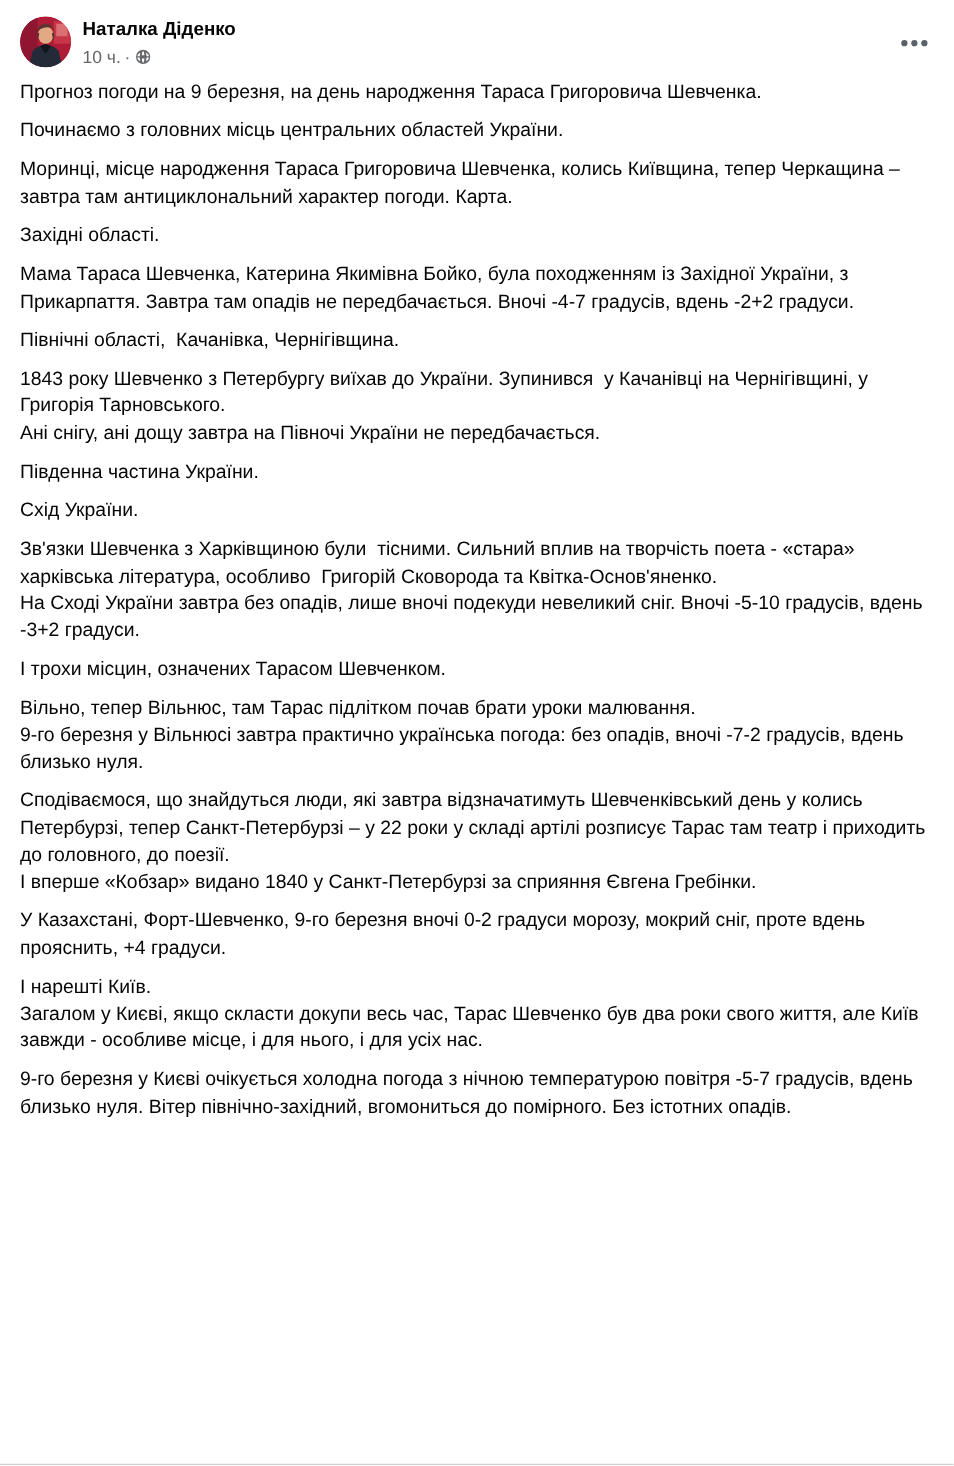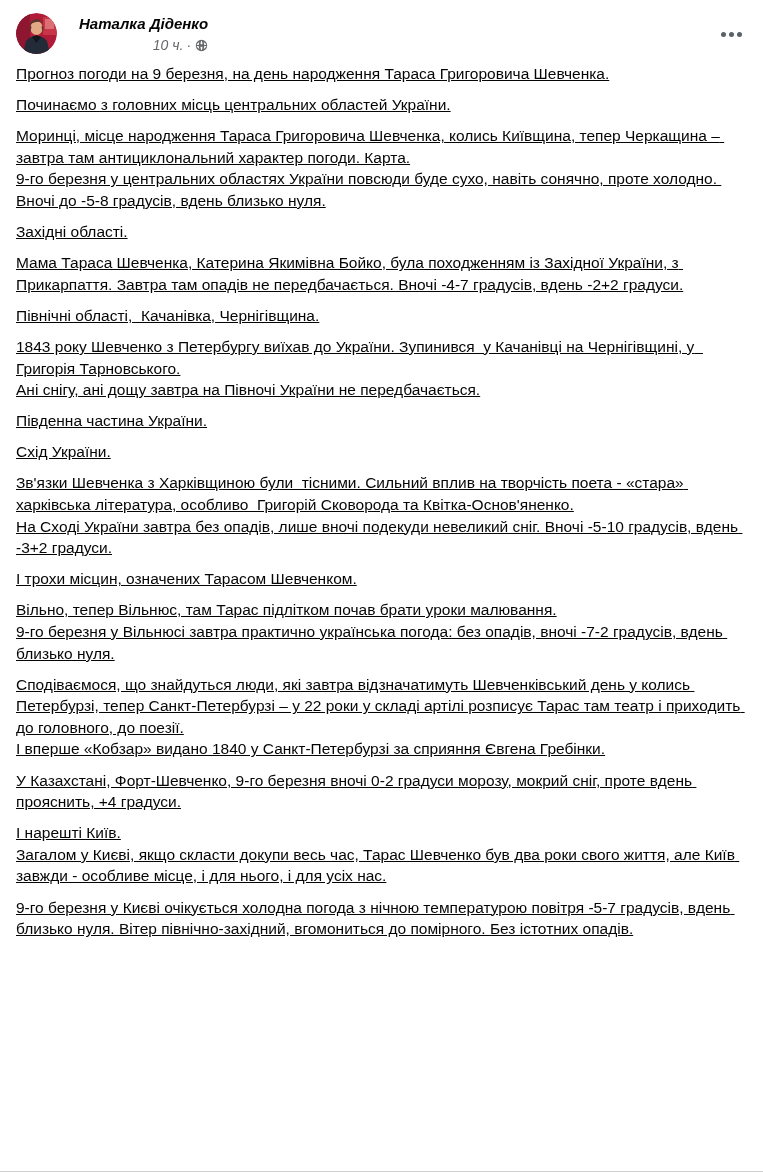--- a/index.html
+++ b/index.html
@@ -10,41 +10,41 @@
   }
   .post { position: relative; width: 763px; height: 1173px; background: #fff; }
 
   
   .post-header { display: flex; align-items: flex-start; padding: 13px 16px 6px 16px; }
   .avatar-wrap {
     width: 41px; height: 41px; border-radius: 50%; overflow: hidden;
     flex: 0 0 41px; cursor: pointer; box-shadow: inset 0 0 0 1px rgba(0,0,0,.08);
   }
   .avatar-wrap svg { display: block; }
-  .header-info { margin-left: 22px; padding-top: 1px; font-style: italic; }
+  .header-info { margin-left: 9px; padding-top: 1px; }
   .author-name {
     font-size: 15px; font-weight: 700; color: #050505; line-height: 20px;
     cursor: pointer;
   }
-  .meta-row { display: flex; align-items: center; margin-top: 2px; color: #65676b; font-size: 14px; line-height: 18px; justify-content: flex-end; }
+  .meta-row { display: flex; align-items: center; margin-top: 2px; color: #65676b; font-size: 14px; line-height: 18px; }
   .meta-row .sep { margin: 0 4px 0 3px; }
   .globe { width: 13px; height: 13px; fill: #65676b; display: block; margin-top: 1px; cursor: pointer; }
   .timestamp { cursor: pointer; }
 
   .more-btn {
     position: absolute; top: 22px; right: 14px; width: 36px; height: 24px;
     display: flex; align-items: center; justify-content: center; gap: 3px;
     border: none; background: transparent; cursor: pointer; border-radius: 6px;
   }
   .more-btn i { width: 5px; height: 5px; border-radius: 50%; background: #5b6168; display: block; }
 
   
   .post-body { padding: 3px 16px 0 16px; color: #050505; font-size: 15.5px; line-height: 21.6px; }
   .paragraph { margin: 0 0 9.5px 0; }
-  .pline { white-space: pre-wrap; text-decoration: underline; }
+  .pline { white-space: pre-wrap; }
 
   .bottom-divider {
     position: absolute; left: 0; right: 0; bottom: 1px; height: 1px;
     background: #ced0d4;
   }
 </style>
 </head>
 <body>
 
 <div class="post">
@@ -94,21 +94,20 @@
 
   <div class="post-body" id="post-body">
       <div class="paragraph">
         <div class="pline">Прогноз погоди на 9 березня, на день народження Тараса Григоровича Шевченка.</div>
       </div>
       <div class="paragraph">
         <div class="pline">Починаємо з головних місць центральних областей України.</div>
       </div>
       <div class="paragraph">
         <div class="pline">Моринці, місце народження Тараса Григоровича Шевченка, колись Київщина, тепер Черкащина – завтра там антициклональний характер погоди. Карта.</div>
-        <div class="pline">9-го березня у центральних областях України повсюди буде сухо, навіть сонячно, проте холодно. Вночі до -5-8 градусів, вдень близько нуля.</div>
       </div>
       <div class="paragraph">
         <div class="pline">Західні області.</div>
       </div>
       <div class="paragraph">
         <div class="pline">Мама Тараса Шевченка, Катерина Якимівна Бойко, була походженням із Західної України, з Прикарпаття. Завтра там опадів не передбачається. Вночі -4-7 градусів, вдень -2+2 градуси.</div>
       </div>
       <div class="paragraph">
         <div class="pline">Північні області,  Качанівка, Чернігівщина.</div>
       </div>

